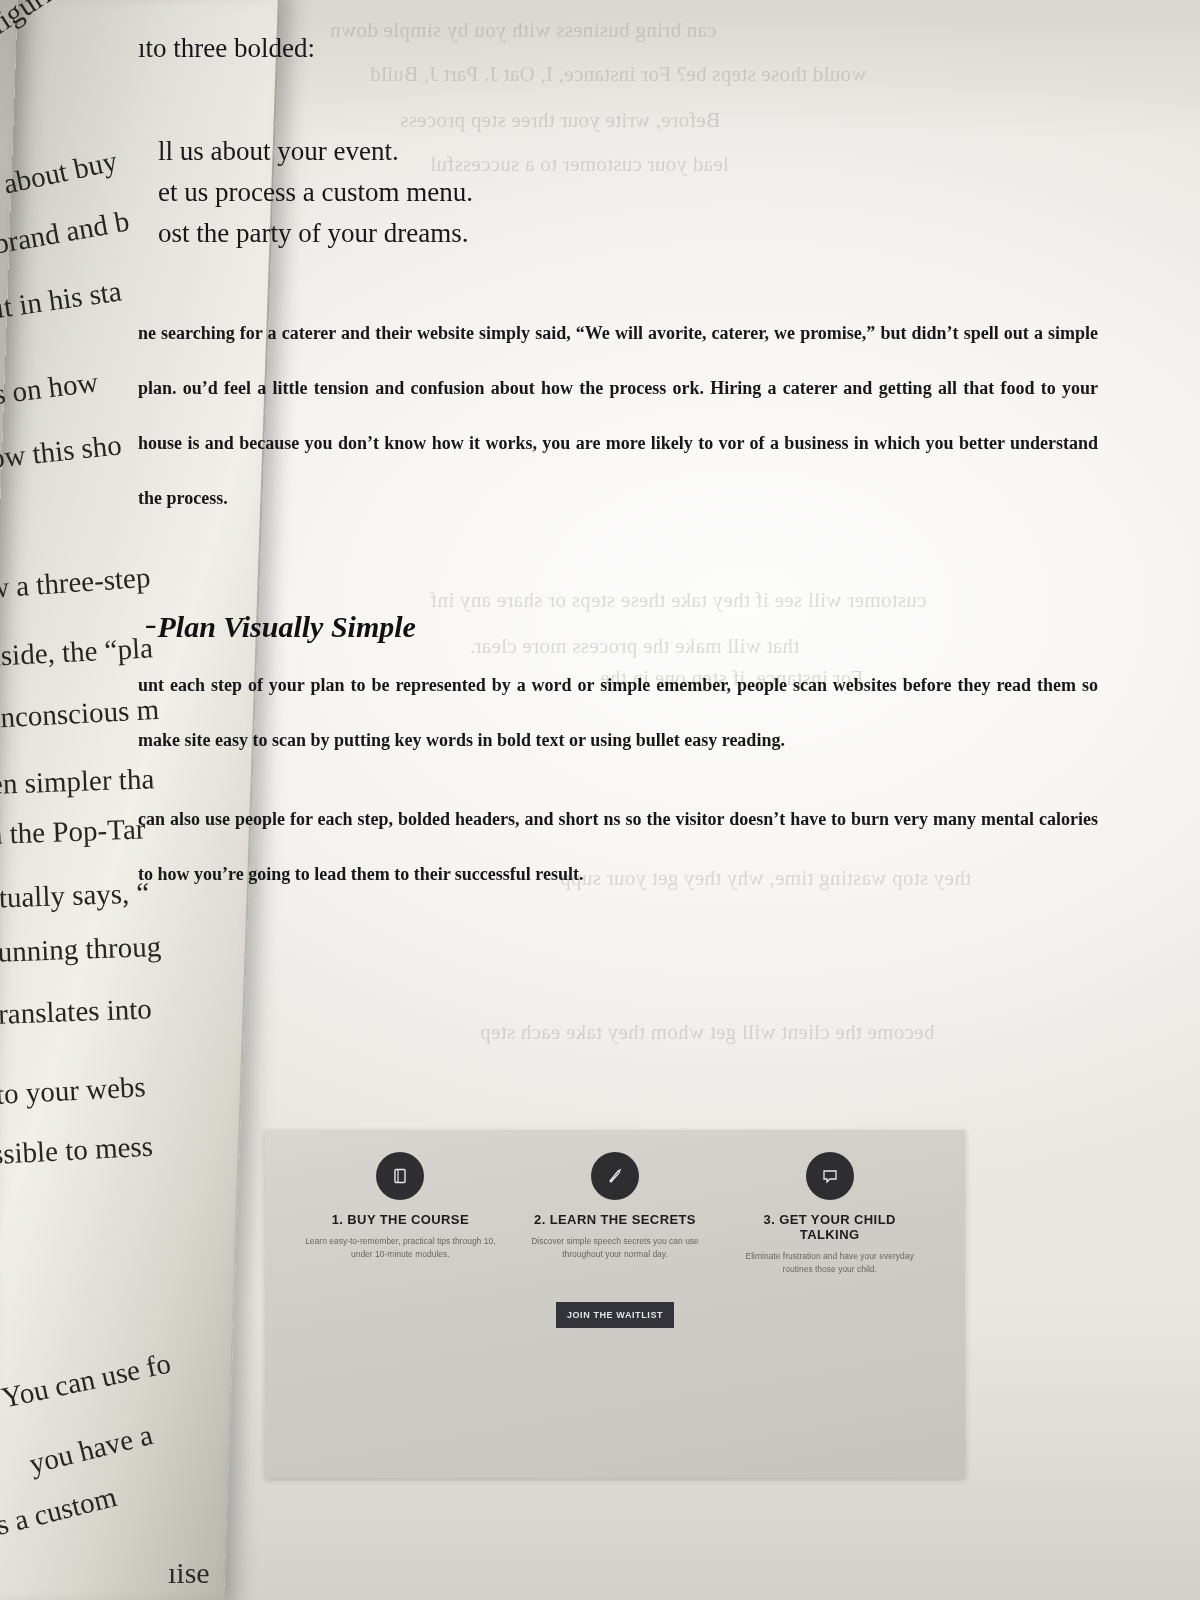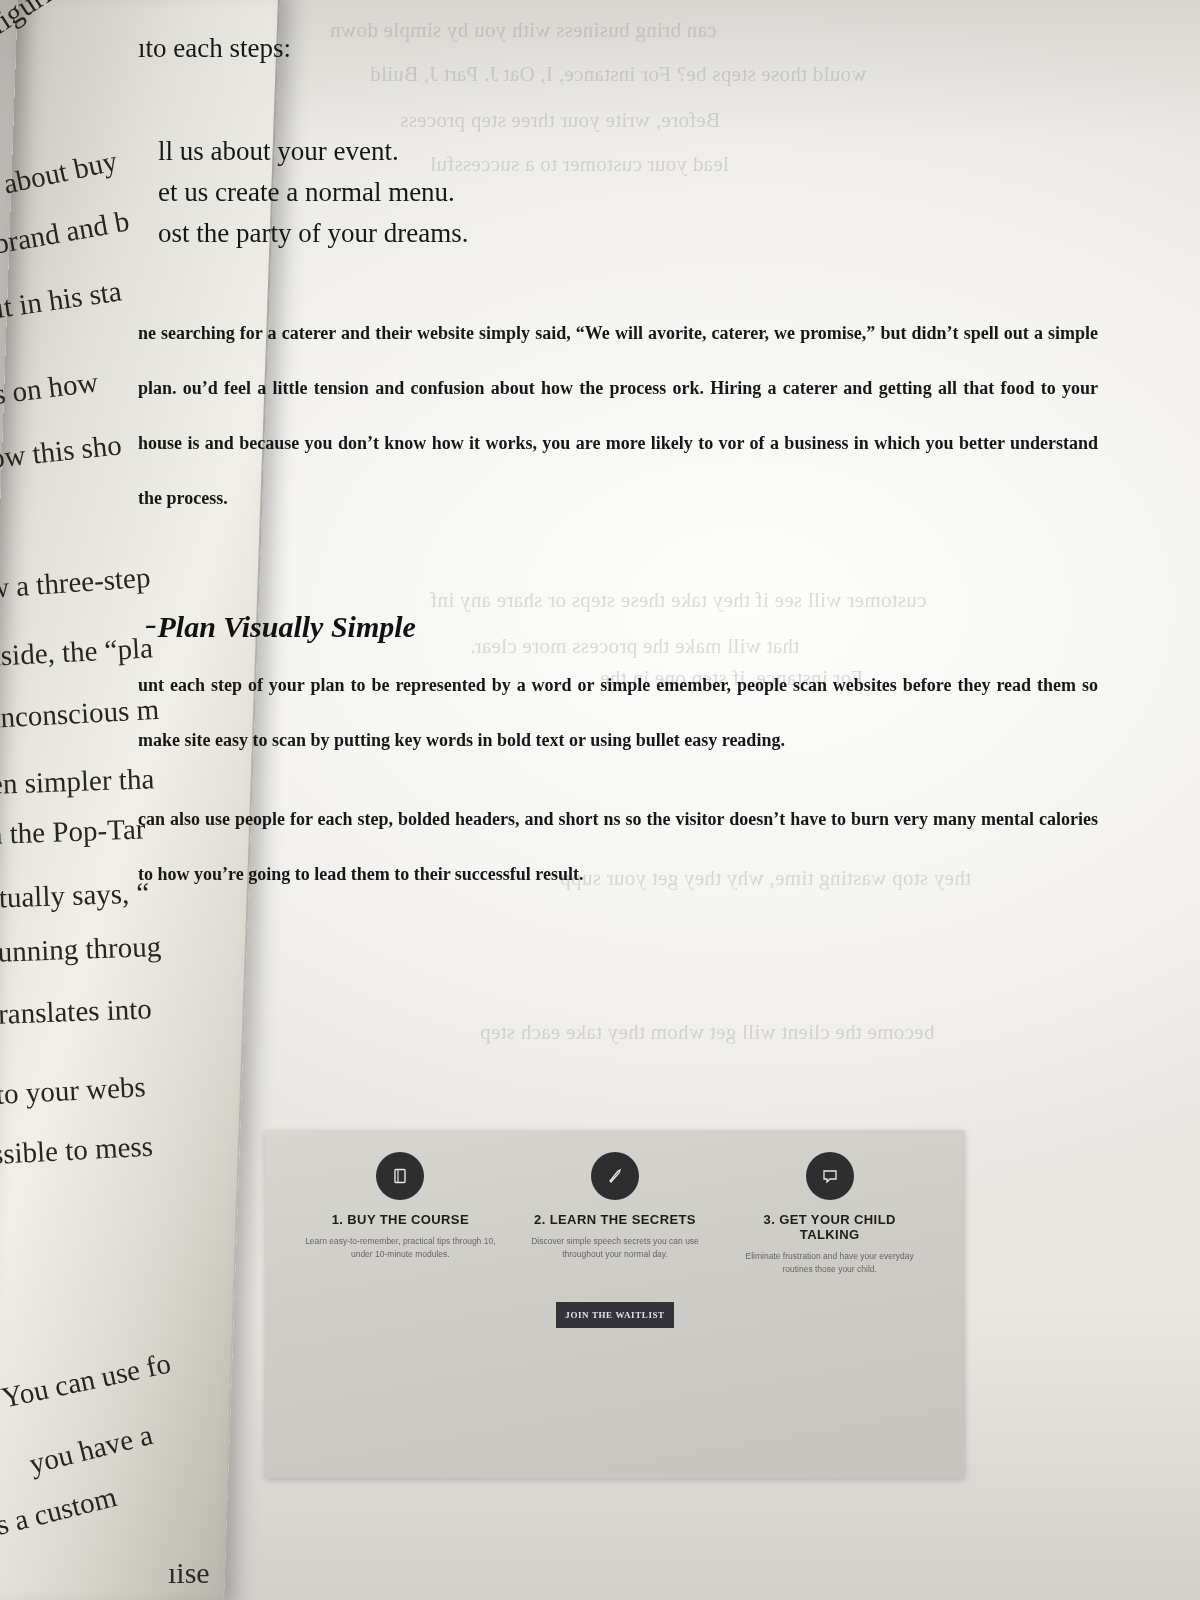--- a/index.html
+++ b/index.html
@@ -171,21 +171,21 @@
     line-height: 13px;
     color: #3b3b3b;
     opacity: 0.72;
   }
   .fig-btn {
     margin: 26px auto 0 auto;
     width: 118px;
     height: 26px;
     background: #33333a;
     color: #e4e4e4;
-    font-family: Liberation Serif, serif;
+    font-family: Liberation Sans, sans-serif;
     font-size: 9px;
     font-weight: bold;
     letter-spacing: 0.6px;
     display: flex;
     align-items: center;
     justify-content: center;
   }
   .blur {
     filter: blur(0.35px);
   }
@@ -234,24 +234,24 @@
     <div class="curl-line" style="left:-12px; top:936px;  font-size:29px; transform: rotate(-2deg);">running throug</div>
     <div class="curl-line" style="left:-10px; top:998px;  font-size:29px; transform: rotate(-2deg);">translates into</div>
     <div class="curl-line" style="left:-4px;  top:1078px; font-size:29px; transform: rotate(-3deg);">to your webs</div>
     <div class="curl-line" style="left:-8px;  top:1138px; font-size:29px; transform: rotate(-3deg);">ssible to mess</div>
     <div class="curl-line" style="left:2px;   top:1382px; font-size:29px; transform: rotate(-12deg);">You can use fo</div>
     <div class="curl-line" style="left:30px;  top:1448px; font-size:29px; transform: rotate(-14deg);">you have a</div>
     <div class="curl-line" style="left:-14px; top:1512px; font-size:29px; transform: rotate(-14deg);">ss a custom</div>
   </div>
 
   <div class="body-text">
-    <p class="steps-line">ıto each steps:</p>
+    <p class="steps-line">ıto three bolded:</p>
     <div style="height:62px;"></div>
     <p class="step-item">ll us about your event.</p>
-    <p class="step-item">et us create a normal menu.</p>
+    <p class="step-item">et us process a custom menu.</p>
     <p class="step-item">ost the party of your dreams.</p>
     <div style="height:52px;"></div>
     <p class="p">ne searching for a caterer and their website simply said, “We will avorite, caterer, we promise,” but didn’t spell out a simple plan. ou’d feel a little tension and confusion about how the process ork. Hiring a caterer and getting all that food to your house is and because you don’t know how it works, you are more likely to vor of a business in which you better understand the process.</p>
     <div style="height:44px;"></div>
     <h2 class="section">̵ Plan Visually Simple</h2>
     <p class="p">unt each step of your plan to be represented by a word or simple emember, people scan websites before they read them so make site easy to scan by putting key words in bold text or using bullet easy reading.</p>
     <div style="height:10px;"></div>
     <p class="p">can also use people for each step, bolded headers, and short ns so the visitor doesn’t have to burn very many mental calories to how you’re going to lead them to their successful result.</p>
   </div>
 

